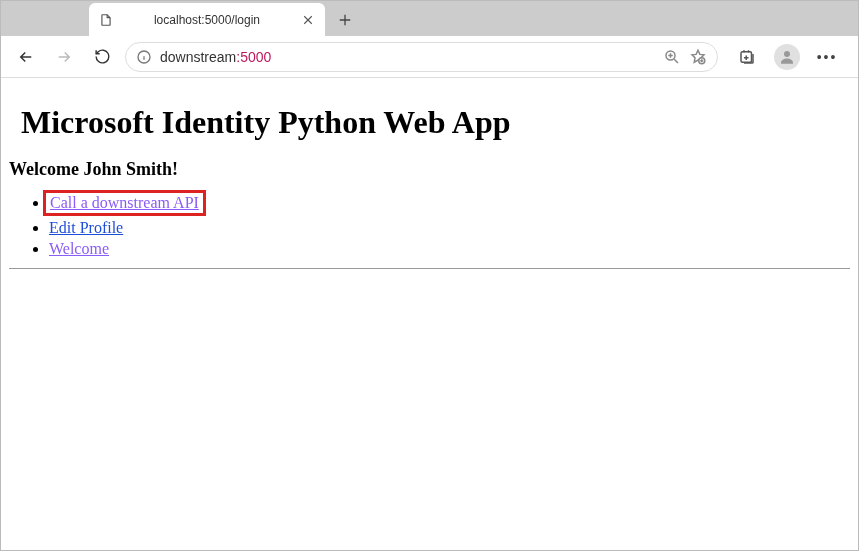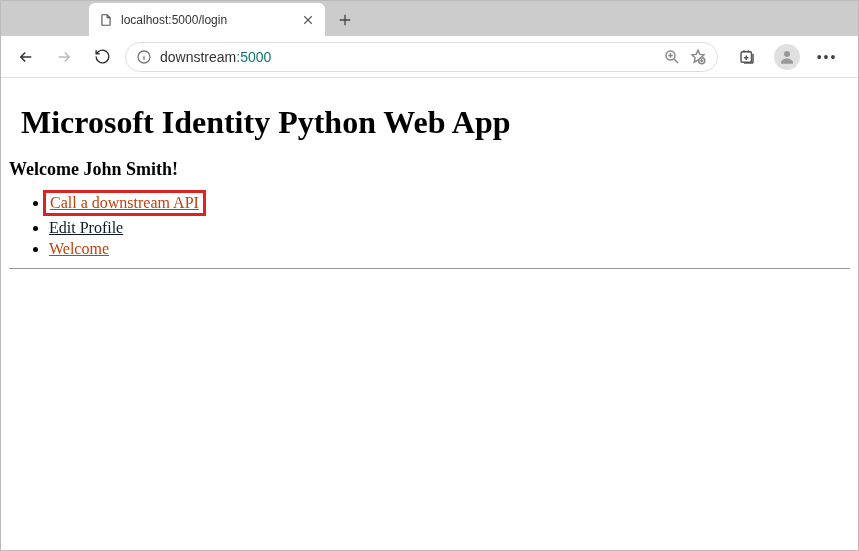--- a/index.html
+++ b/index.html
@@ -23,20 +23,21 @@
       height: 33px;
       width: 236px;
       border-top-left-radius: 6px;
       border-top-right-radius: 6px;
       display: flex;
       align-items: center;
       padding: 0 10px;
       gap: 8px;
       font-size: 12px;
       color: #333;
+      text-align: center;
     }
     .tab .doc-icon {
       width: 14px;
       height: 14px;
       flex-shrink: 0;
     }
     .tab .tab-title {
       flex: 1;
       white-space: nowrap;
       overflow: hidden;
@@ -86,21 +87,21 @@
       border: 1px solid #ddd;
       border-radius: 15px;
       display: flex;
       align-items: center;
       padding: 0 10px;
       gap: 8px;
       font-size: 14px;
     }
     .addr .info-icon { width:16px; height:16px; color:#666; flex-shrink:0;}
     .addr .url-text { flex:1; color:#333; }
-    .addr .url-text .dim { color:#0f766e; }
+    .addr .url-text .dim { color:#be185d; }
     .addr .zoom-icon, .addr .fav-icon { width:18px; height:18px; color:#777; flex-shrink:0;}
     .right-icons { display:flex; align-items:center; gap:10px; padding:0 6px;}
     .right-btn { width:30px; height:30px; display:flex; align-items:center; justify-content:center; color:#555; }
     .avatar {
       width:26px; height:26px; border-radius:50%;
       background:#e0e0e0;
       display:flex; align-items:center; justify-content:center;
     }
     .avatar svg { width:18px; height:18px; fill:#999;}
     .menu-dots { letter-spacing:2px; font-size:14px; color:#444;}
@@ -122,22 +123,22 @@
       margin: 10px 0 10px 0;
       padding-left: 40px;
     }
     .content ul li {
       margin: 3px 0;
       font-size: 16px;
     }
     .content ul li a {
       text-decoration: underline;
     }
-    .link-visited { color:#c2410c; }
-    .link-normal { color:#0f172a; }
+    .link-visited { color:#8b5cf6; }
+    .link-normal { color:#1d4ed8; }
     .highlight-box {
       border: 3px solid #d22;
       padding: 1px 4px;
       display:inline-block;
       margin-left:-6px;
     }
     .content hr {
       border: none;
       border-top: 1px solid #999;
       margin: 10px 0 2px 0;

